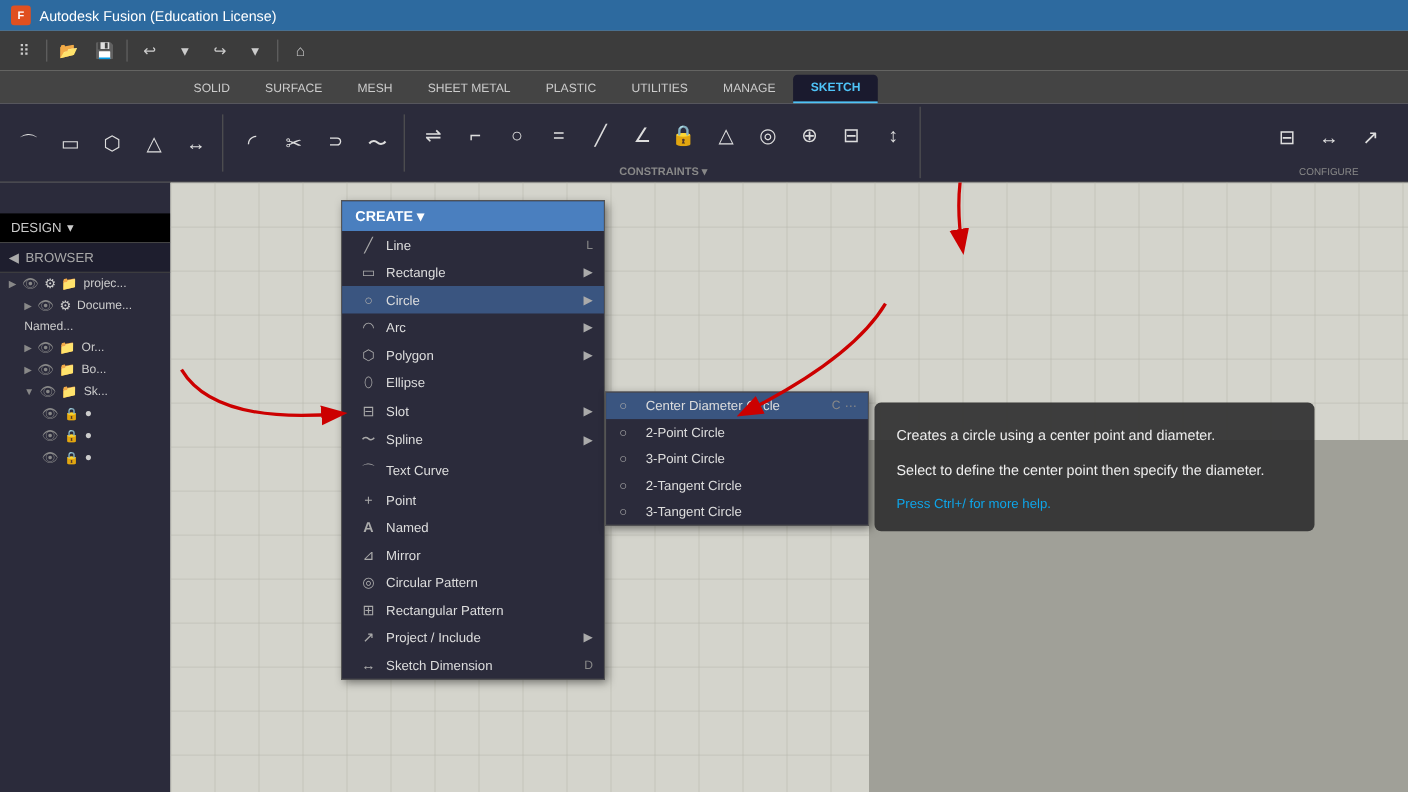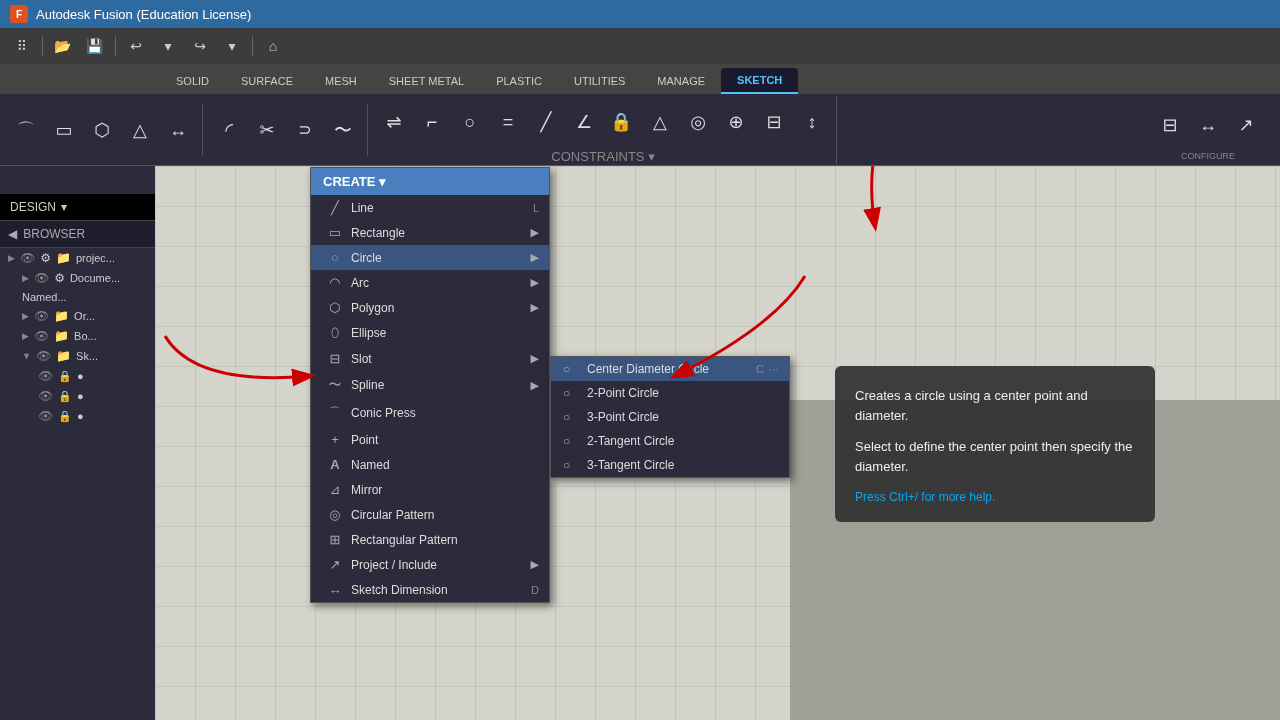--- a/index.html
+++ b/index.html
@@ -148,21 +148,21 @@
     #canvas-rect {
       position: absolute;
       right: 0; bottom: 0;
       width: 490px; height: 320px;
       background: #a0a098;
     }
 
     
     #create-menu {
       position: absolute;
-      left: 155px; top: 1px;
+      left: 155px; top: 16px;
       width: 240px;
       background: #2b2b3b;
       border: 1px solid #555;
       z-index: 100;
       box-shadow: 3px 3px 8px rgba(0,0,0,0.5);
     }
     #create-menu-header {
       background: #4a7fbf;
       color: white;
       padding: 6px 12px;
@@ -204,29 +204,28 @@
     .submenu-item.highlighted { background: #3a5580; }
     .submenu-item .s-left { display: flex; align-items: center; gap: 8px; }
     .submenu-item .s-icon { font-size: 12px; color: #aaa; width: 16px; }
     .submenu-item .s-shortcut { color: #888; font-size: 11px; }
     .submenu-item .s-dots { color: #888; font-size: 11px; }
 
     
     #tooltip {
       position: absolute;
       left: 640px; top: 200px;
-      width: 320px;
+      width: 400px;
       background: rgba(50,50,50,0.93);
       color: #eee;
       border-radius: 6px;
       padding: 20px 20px 16px;
       z-index: 200;
       font-size: 13px;
       line-height: 1.5;
-      margin-left: 40px;
     }
     #tooltip .tooltip-main { font-size: 13px; margin-bottom: 12px; }
     #tooltip .tooltip-secondary { font-size: 13px; margin-bottom: 12px; }
     #tooltip .tooltip-help { font-size: 12px; color: #0ea5e9; }
 
     
     .arrow-svg {
       position: absolute;
       z-index: 300;
       pointer-events: none;
@@ -350,21 +349,21 @@
       <button class="tool-btn">
           <span class="icon">⊕</span>
         </button>
       <button class="tool-btn">
           <span class="icon">⊟</span>
         </button>
       <button class="tool-btn">
           <span class="icon">↕</span>
         </button>
     </div>
-    <div class="tb-group-lbl" style="font-size:13px;color:#888;">CONSTRAINTS ▾</div>
+    <div class="tb-group-lbl" style="font-size:10px;color:#888;font-weight:bold;">CONSTRAINTS ▾</div>
   </div>
   <div style="display:flex;flex-direction:column;align-items:center;margin-left:auto;margin-right:8px;">
     <div style="display:flex;gap:2px;">
       <button class="tool-btn">
           <span class="icon">⊟</span>
         </button>
       <button class="tool-btn">
           <span class="icon">↔</span>
         </button>
       <button class="tool-btn">
@@ -506,21 +505,21 @@
         <div class="item-left">
           <span class="item-icon">〜</span>
           <span>Spline</span>
         </div>
         <span class="item-arrow">▶</span>
       </div>
 
       <div class="menu-item">
         <div class="item-left">
           <span class="item-icon">⌒</span>
-          <span>Conic Press</span>
+          <span>Text Curve</span>
         </div>
       </div>
 
       <div class="menu-item">
         <div class="item-left">
           <span class="item-icon">+</span>
           <span>Point</span>
         </div>
       </div>
 

